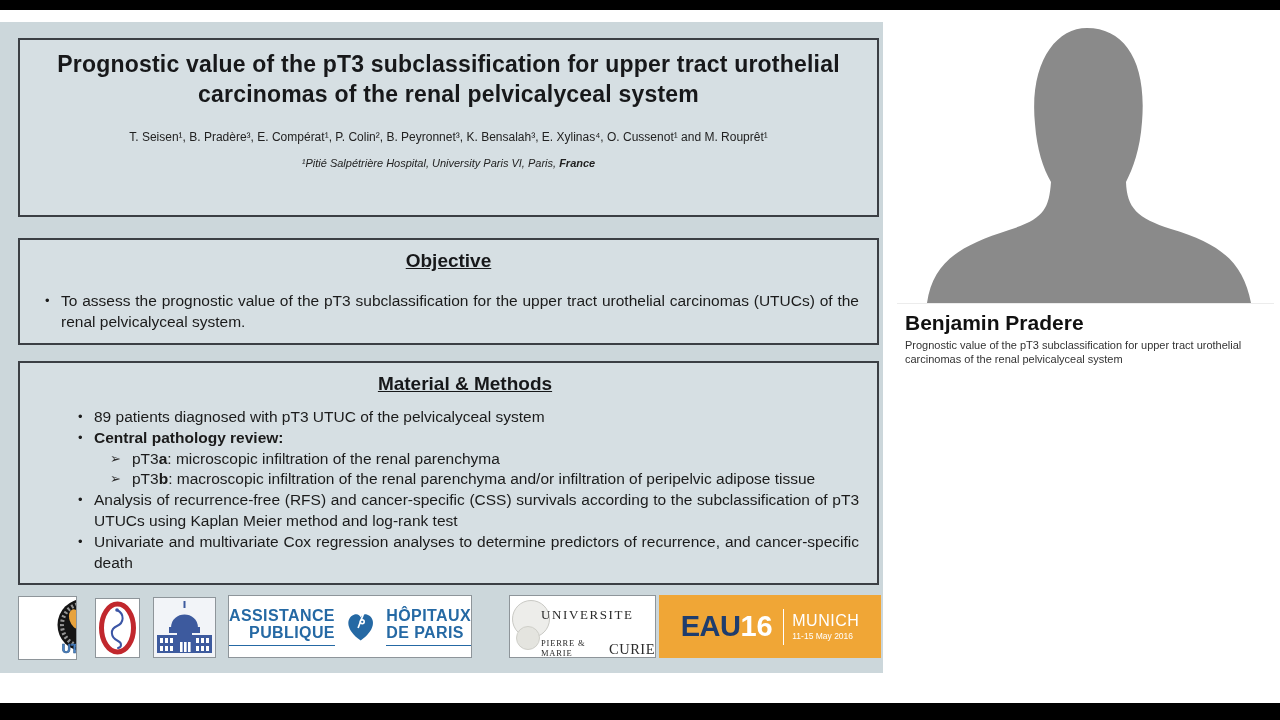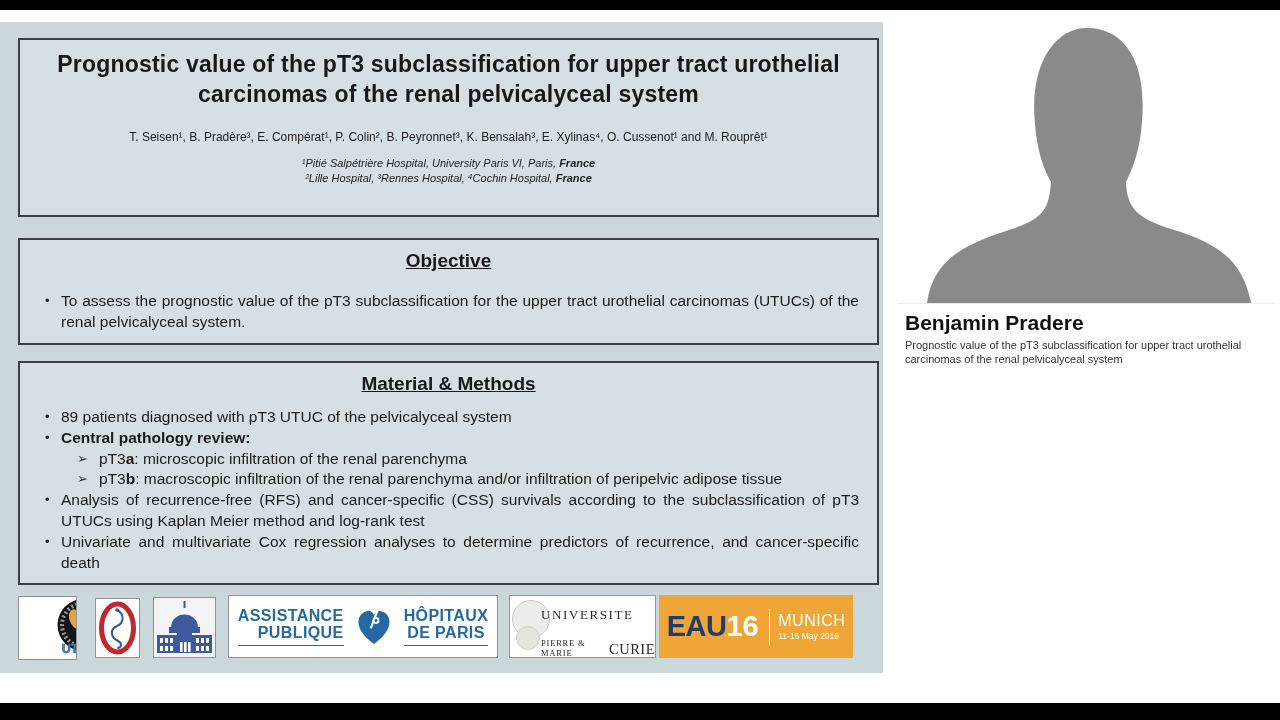--- a/index.html
+++ b/index.html
@@ -10,21 +10,21 @@
   .stage{position:absolute;left:0;top:10px;width:1280px;height:693px;background:#ffffff;}
 
   
   .slide{position:absolute;left:0;top:12px;width:883px;height:651px;background:#ccd7db;}
   .panel{
     position:absolute;left:18px;width:861px;box-sizing:border-box;
     background:#d6dfe3;border:2px solid #3b3f44;color:#1b1b1b;
   }
   .title-box{top:16px;height:179px;}
   .obj-box{top:216px;height:107px;}
-  .mm-box{top:339px;height:224px;}
+  .mm-box{top:339px;height:224px;padding-left:33px;}
 
   .slide-title{
     margin:9px 26px 0;text-align:center;font-size:23px;line-height:30px;
     font-weight:bold;color:#17181a;letter-spacing:.2px;
   }
   .authors{margin-top:21px;text-align:center;font-size:12px;color:#222;}
   .affils{margin-top:12px;text-align:center;font-style:italic;font-size:11px;line-height:15px;color:#222;}
   .affils b{font-style:italic;}
 
   .section-heading{
@@ -38,28 +38,28 @@
   .sub-row .txt{text-align:left;}
   .obj-list{margin-top:19px;}
   .mm-list{margin-top:12px;}
   .bold{font-weight:bold;}
 
   
   .tile{position:absolute;box-sizing:border-box;background:#fff;border:1px solid #8e959a;overflow:hidden;}
   .tile-utucc{left:18px;top:574px;width:59px;height:64px;padding-left:36px;}
   .tile-afu{left:95px;top:576px;width:45px;height:60px;}
   .tile-building{left:153px;top:575px;width:63px;height:61px;}
-  .tile-aphp{left:228px;top:573px;width:270px;height:63px;display:flex;align-items:center;justify-content:center;gap:9px;}
+  .tile-aphp{left:228px;top:573px;width:244px;height:63px;display:flex;align-items:center;justify-content:center;gap:9px;}
   .tile-upmc{left:509px;top:573px;width:147px;height:63px;position:absolute;}
-  .tile-eau{left:659px;top:573px;width:194px;height:63px;background:#f0a636;border:none;display:flex;align-items:center;justify-content:center;}
+  .tile-eau{left:659px;top:573px;width:222px;height:63px;background:#f0a636;border:none;display:flex;align-items:center;justify-content:center;}
 
   .aphp-txt{color:#2569a4;font-size:16px;line-height:17px;font-weight:600;letter-spacing:.4px;
     border-bottom:1.5px solid #2569a4;padding-bottom:4px;}
   .aphp-left{text-align:right;}
-  .aphp-right{text-align:center;}
+  .aphp-right{text-align:left;}
 
   .upmc-circle{position:absolute;left:2px;top:4px;width:36px;height:36px;border-radius:50%;
     background:#ededea;border:1px solid #c9c9c4;}
   .upmc-circle2{position:absolute;left:6px;top:30px;width:22px;height:22px;border-radius:50%;
     background:#e4e4df;border:1px solid #cfcfc9;}
   .upmc-text{position:absolute;left:31px;top:11px;font-family:"Liberation Serif",serif;color:#2b2b2b;}
   .upmc-l1{font-size:13px;letter-spacing:1.6px;}
   .upmc-l2{display:flex;align-items:flex-end;gap:3px;margin-top:15px;}
   .upmc-l2 .small{font-size:8.5px;letter-spacing:.8px;}
   .upmc-l2 .big{font-size:14.5px;letter-spacing:.5px;}
@@ -90,21 +90,20 @@
 
 <div class="stage">
 
   <div class="slide">
 
     <div class="panel title-box">
       <div class="slide-title">Prognostic value of the pT3 subclassification for upper tract urothelial carcinomas of the renal pelvicalyceal system</div>
       <div class="authors">T. Seisen¹, B. Pradère³, E. Compérat¹, P. Colin², B. Peyronnet³, K. Bensalah³, E. Xylinas⁴, O. Cussenot¹ and M. Rouprêt¹</div>
       <div class="affils">
         <div><span>¹Pitié Salpétrière Hospital, University Paris VI, Paris, </span><b>France</b></div>
-        <div><span>²Lille Hospital, ³Rennes Hospital, ⁴Cochin Hospital, </span><b>France</b></div>
       </div>
     </div>
 
     <div class="panel obj-box">
       <div class="section-heading">Objective</div>
       <div class="obj-list">
         <div class="bullet-row">
           <span class="marker">•</span>
           <span class="txt">To assess the prognostic value of the pT3 subclassification for the upper tract urothelial carcinomas (UTUCs) of the renal pelvicalyceal system.</span>
         </div>

